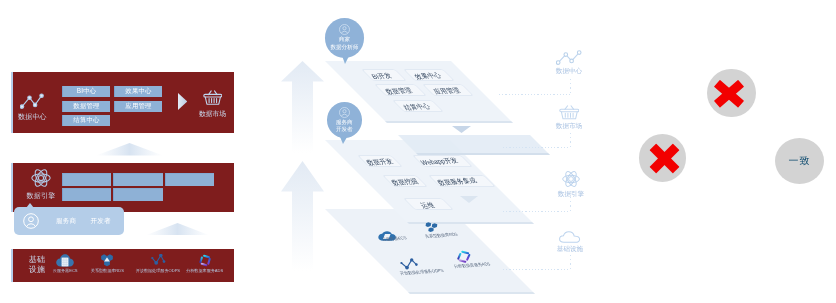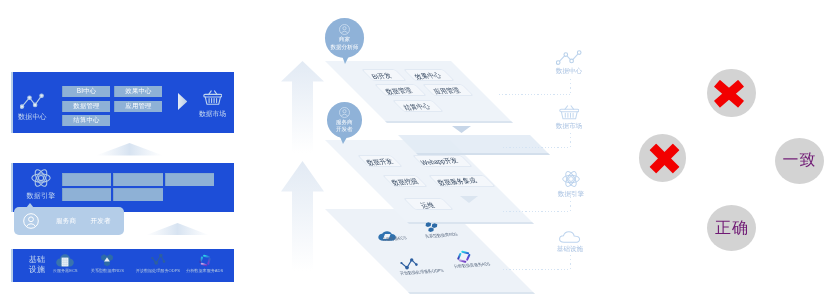--- a/index.html
+++ b/index.html
@@ -2,21 +2,21 @@
 <html><head>
 <meta charset="utf-8">
 <style>
   html,body{margin:0;padding:0;}
   body{width:836px;height:303px;background:#ffffff;overflow:hidden;
        font-family:"Liberation Sans",sans-serif;}
   #stage{position:relative;width:836px;height:303px;}
   .abs{position:absolute;}
 
   
-  .lpanel{position:absolute;background:#1d4ed8;border-left:2px solid #b6cde9;}
+  .lpanel{position:absolute;background:#7f1d1d;border-left:2px solid #b6cde9;}
   .lp-side{position:absolute;left:8px;top:0;width:46px;height:100%;
            display:flex;flex-direction:column;align-items:center;justify-content:center;}
   .lp-label{font-size:7px;color:#cadcf0;letter-spacing:.2px;margin-top:2.5px;white-space:nowrap;}
   .lbtn{position:absolute;background:#8eb1d6;border-left:1px solid #7ba1cc;
         display:flex;align-items:center;justify-content:center;
         color:#fff;font-size:6.4px;letter-spacing:.2px;}
   .mkt{position:absolute;display:flex;flex-direction:column;align-items:center;}
   .mkt-label{font-size:6.8px;color:#cadcf0;margin-top:3.5px;white-space:nowrap;}
   .chev{position:absolute;}
   .erect{position:absolute;background:#8eb1d6;border-left:1px solid #7ba1cc;border-top:1px solid #85a9d2;}
@@ -43,21 +43,21 @@
           transform:skewX(22deg) rotate(-4deg) scale(.76);transform-origin:left top;}
 
   
   .leg{position:absolute;display:flex;flex-direction:column;align-items:center;width:80px;margin-left:-40px;}
   .leg .lg-t{font-size:6.6px;color:#a9c2e2;margin-top:2px;white-space:nowrap;}
   .dots{position:absolute;height:1px;}
 
   
   .wnode{position:absolute;border-radius:50%;background:#d3d3d3;
          display:flex;align-items:center;justify-content:center;}
-  .wnode span{color:#701a75;font-size:16px;letter-spacing:1px;}
+  .wnode span{color:#0c4a6e;font-size:10px;letter-spacing:1px;}
   .wcenter{position:absolute;border-radius:50%;background:#cfcfcf;
            display:flex;flex-direction:column;align-items:center;justify-content:center;}
   .wcenter span{color:#f3f3f3;font-size:20px;line-height:28px;letter-spacing:1px;}
   .xmark{position:absolute;}
 </style>
 </head>
 <body>
 
 <div id="stage">
 
@@ -419,23 +419,20 @@
     </svg>
     <div class="lg-t">基础设施</div>
   </div>
 
   <div class="wnode" style="left:707.4px;top:69.3px;width:48.2px;height:48.2px;">
     <span></span>
   </div>
   <div class="wnode" style="left:639.2px;top:134.4px;width:47.2px;height:47.2px;">
     <span></span>
   </div>
-  <div class="wnode" style="left:707.3px;top:205px;width:49.2px;height:46.2px;">
-    <span>正确</span>
-  </div>
   <div class="wnode" style="left:775px;top:137.6px;width:49.2px;height:46px;">
     <span>一致</span>
   </div>
 
   <svg class="xmark" style="left:712.5px;top:79px;" width="32" height="29.5" viewBox="0 0 32 29.5">
     <g transform="translate(16,14.75)">
       <rect x="-16" y="-4.6" width="32" height="9.2" rx="0.6" transform="rotate(41)" fill="#f20000"></rect>
       <rect x="-16" y="-4.6" width="32" height="9.2" rx="0.6" transform="rotate(-41)" fill="#f20000"></rect>
     </g>
   </svg>

